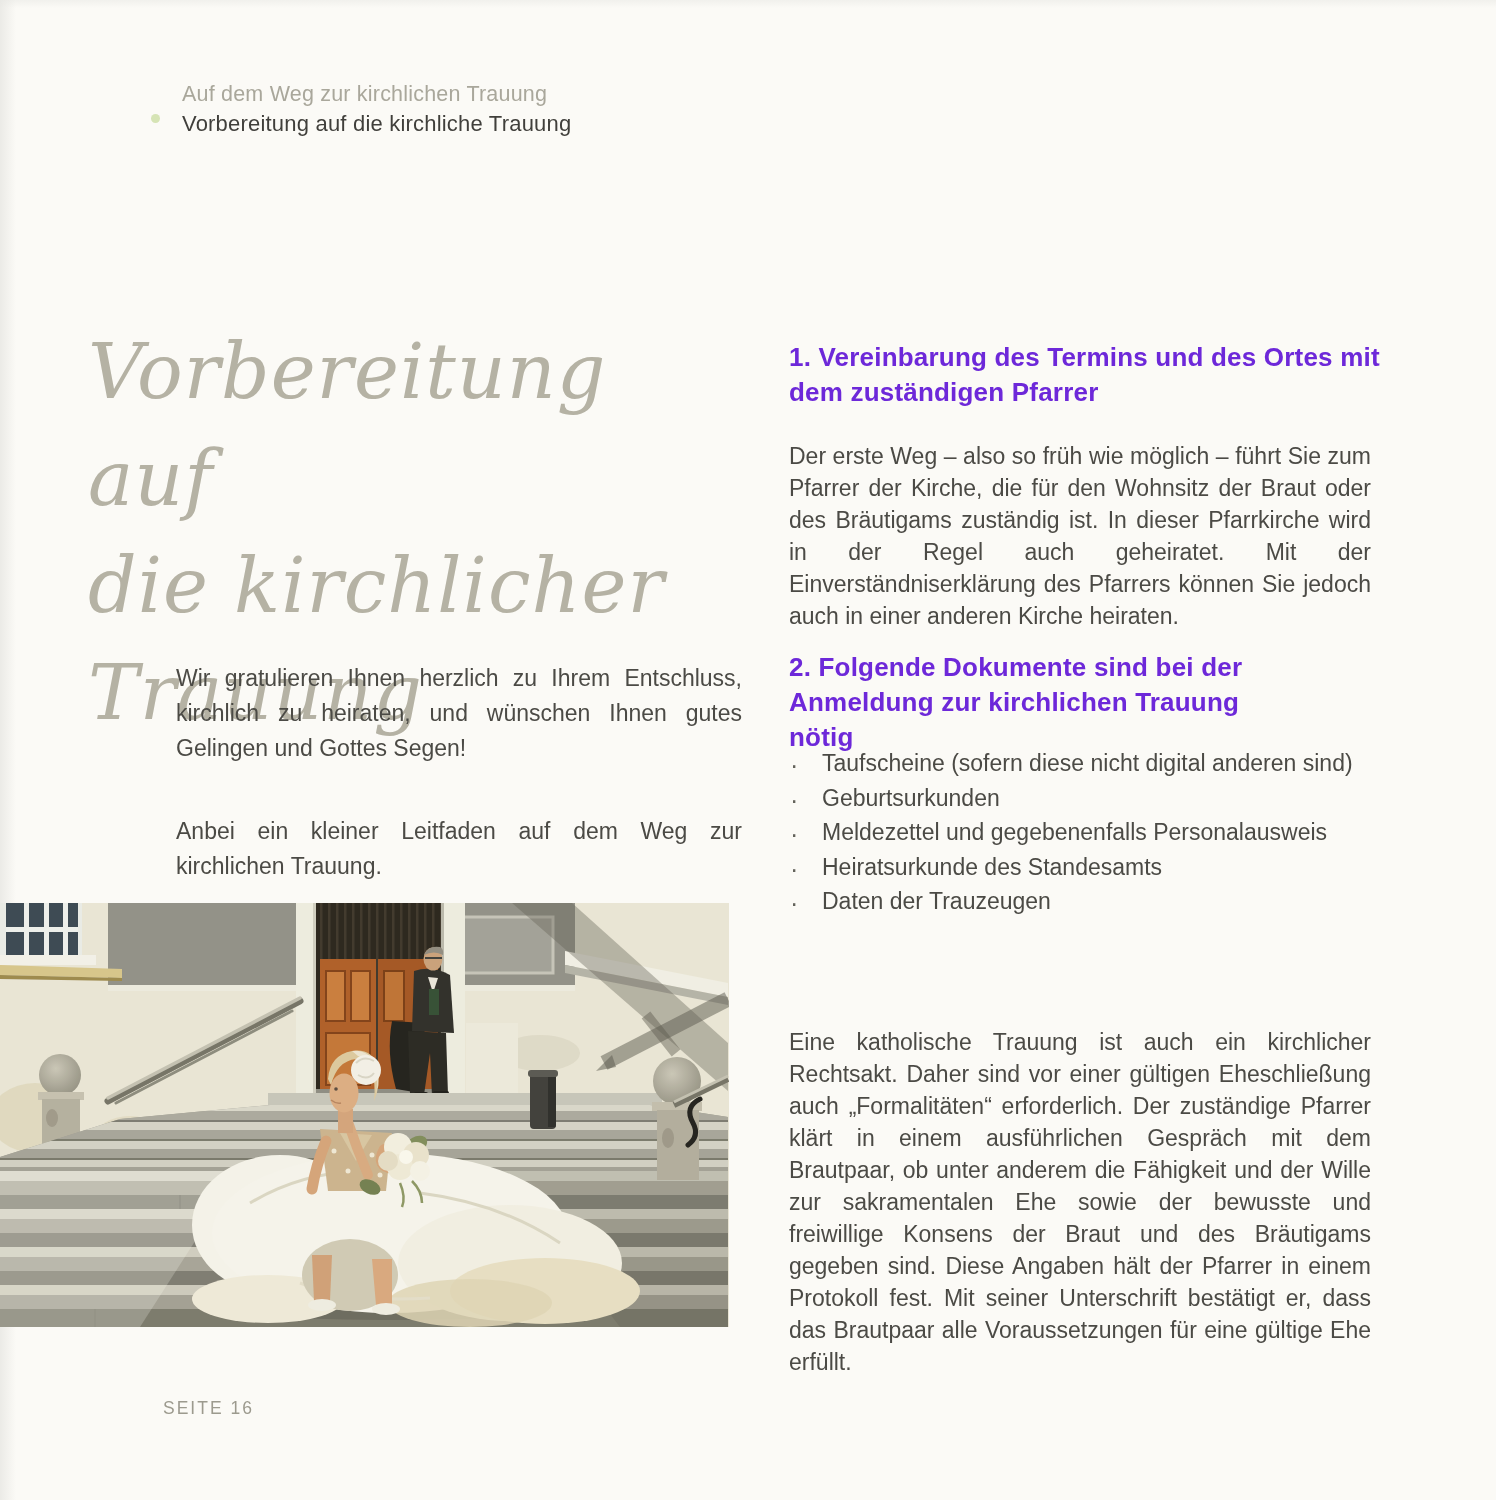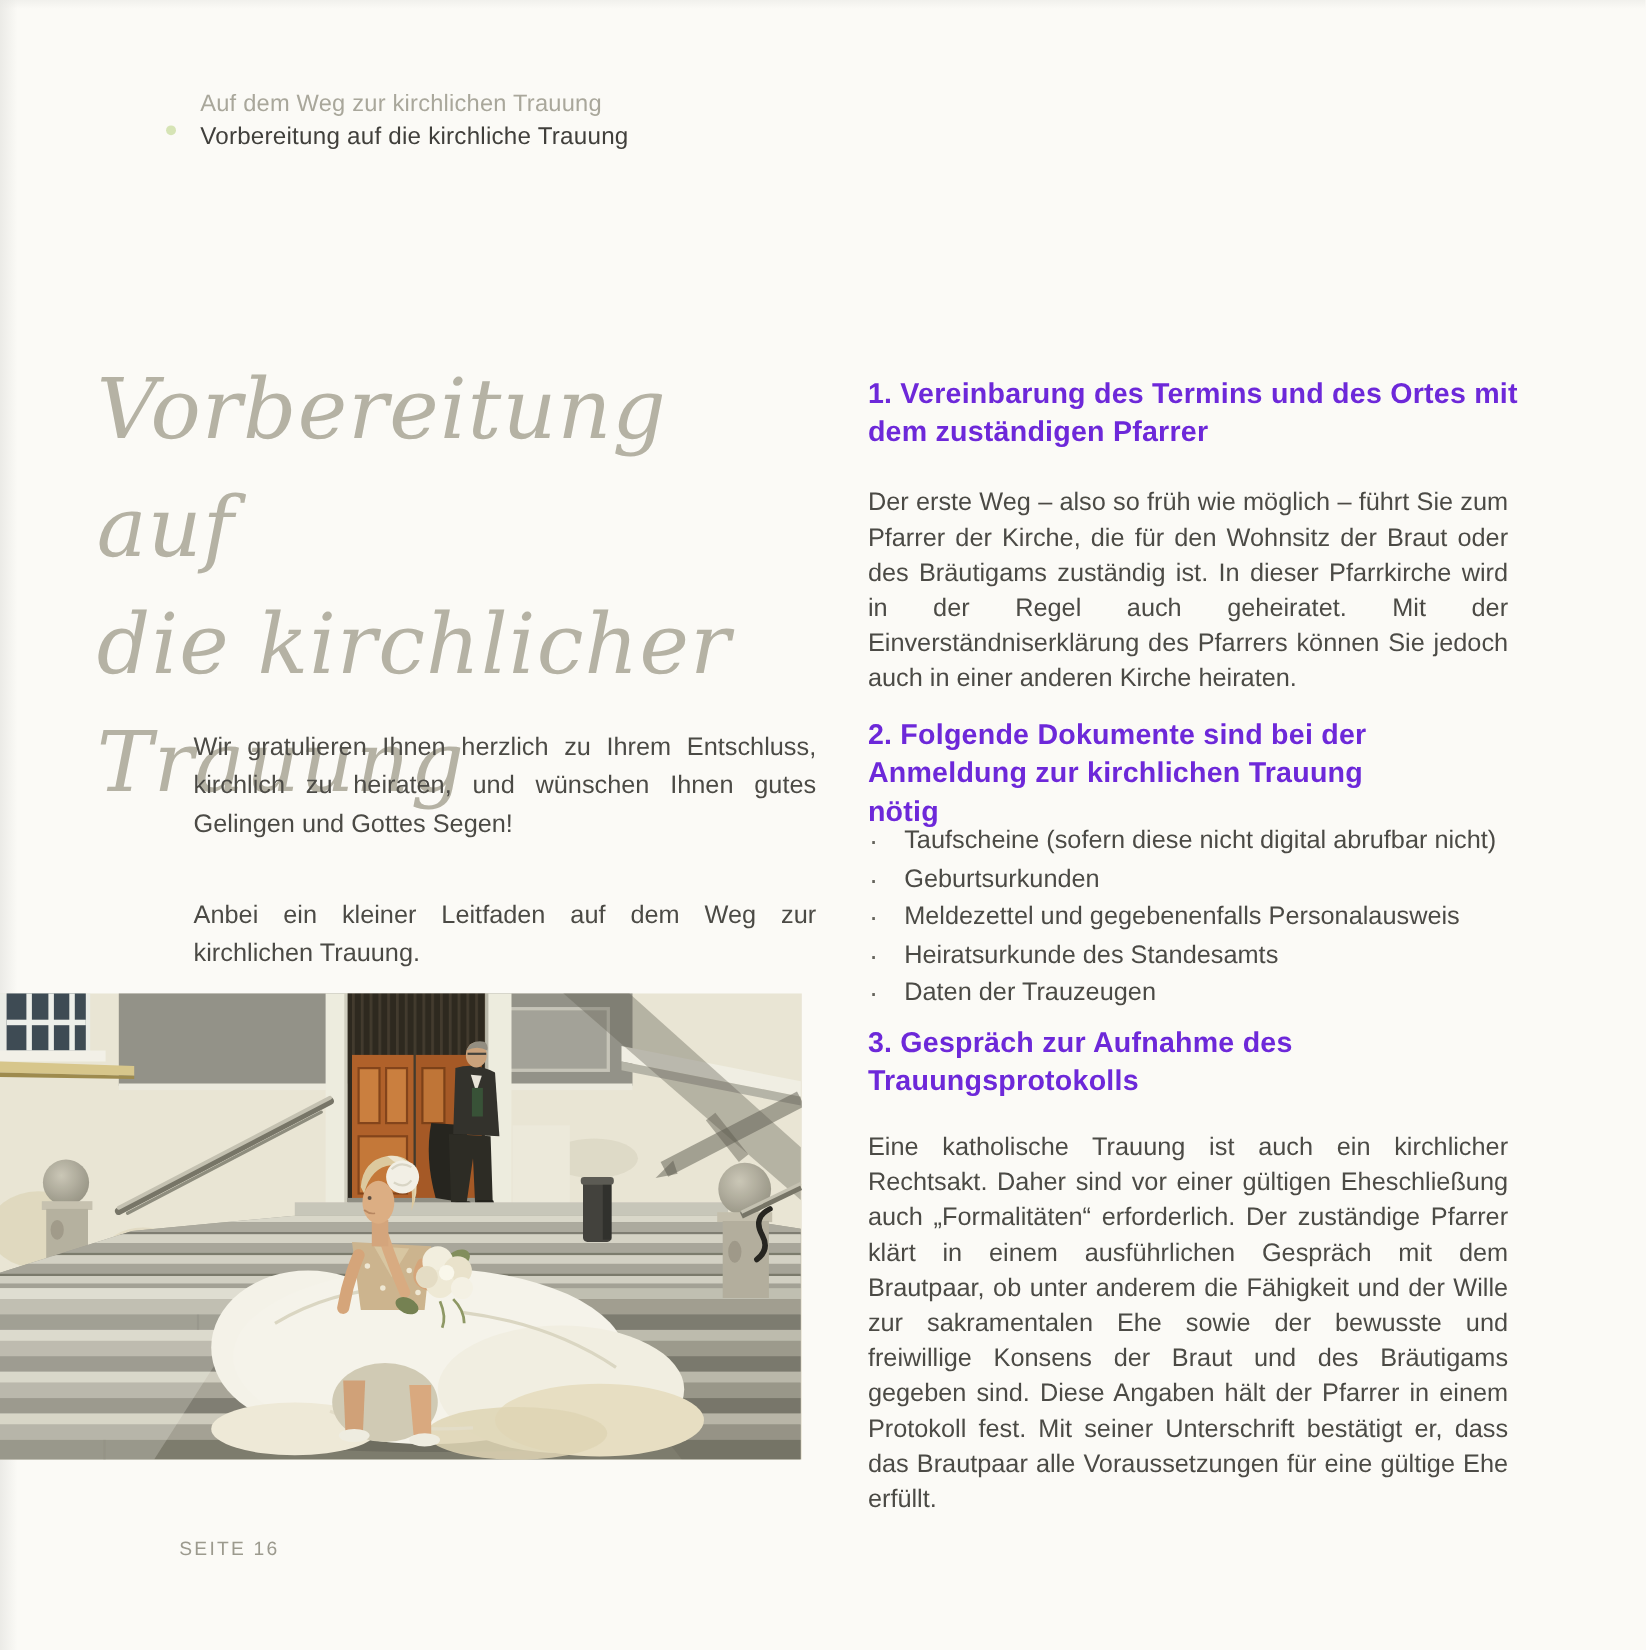--- a/index.html
+++ b/index.html
@@ -282,38 +282,37 @@
     </svg>
   </div>
 
   <h2 class="sec-h h1pos">1. Vereinbarung des Termins und des Ortes mit dem zuständigen Pfarrer</h2>
   <p class="sec-b b1pos">Der erste Weg – also so früh wie möglich – führt Sie zum Pfarrer der Kirche, die für den Wohnsitz der Braut oder des Bräutigams zuständig ist. In dieser Pfarrkirche wird in der Regel auch geheiratet. Mit der Einverständniserklärung des Pfarrers können Sie jedoch auch in einer anderen Kirche heiraten.</p>
 
   <h2 class="sec-h h2pos">2. Folgende Dokumente sind bei der Anmeldung zur kirchlichen Trauung nötig</h2>
   <ul class="bullets">
     <li>
       <span class="dot">·</span>
-      <span>Taufscheine (sofern diese nicht digital abrufbar nicht)</span>
+      <span>Taufscheine (sofern diese nicht digital anderen sind)</span>
     </li>
     <li>
       <span class="dot">·</span>
       <span>Geburtsurkunden</span>
     </li>
     <li>
       <span class="dot">·</span>
       <span>Meldezettel und gegebenenfalls Personalausweis</span>
     </li>
     <li>
       <span class="dot">·</span>
       <span>Heiratsurkunde des Standesamts</span>
     </li>
     <li>
       <span class="dot">·</span>
       <span>Daten der Trauzeugen</span>
     </li>
   </ul>
 
-  <h2 class="sec-h h3pos">3. Gespräch zur Aufnahme des Trauungsprotokolls</h2>
   <p class="sec-b b3pos">Eine katholische Trauung ist auch ein kirchlicher Rechtsakt. Daher sind vor einer gültigen Eheschließung auch „Formalitäten“ erforderlich. Der zuständige Pfarrer klärt in einem ausführlichen Gespräch mit dem Brautpaar, ob unter anderem die Fähigkeit und der Wille zur sakramentalen Ehe sowie der bewusste und freiwillige Konsens der Braut und des Bräutigams gegeben sind. Diese Angaben hält der Pfarrer in einem Protokoll fest. Mit seiner Unterschrift bestätigt er, dass das Brautpaar alle Voraussetzungen für eine gültige Ehe erfüllt.</p>
 
   <div class="footer">SEITE 16</div>
 
 </div>
 
 </body></html>

